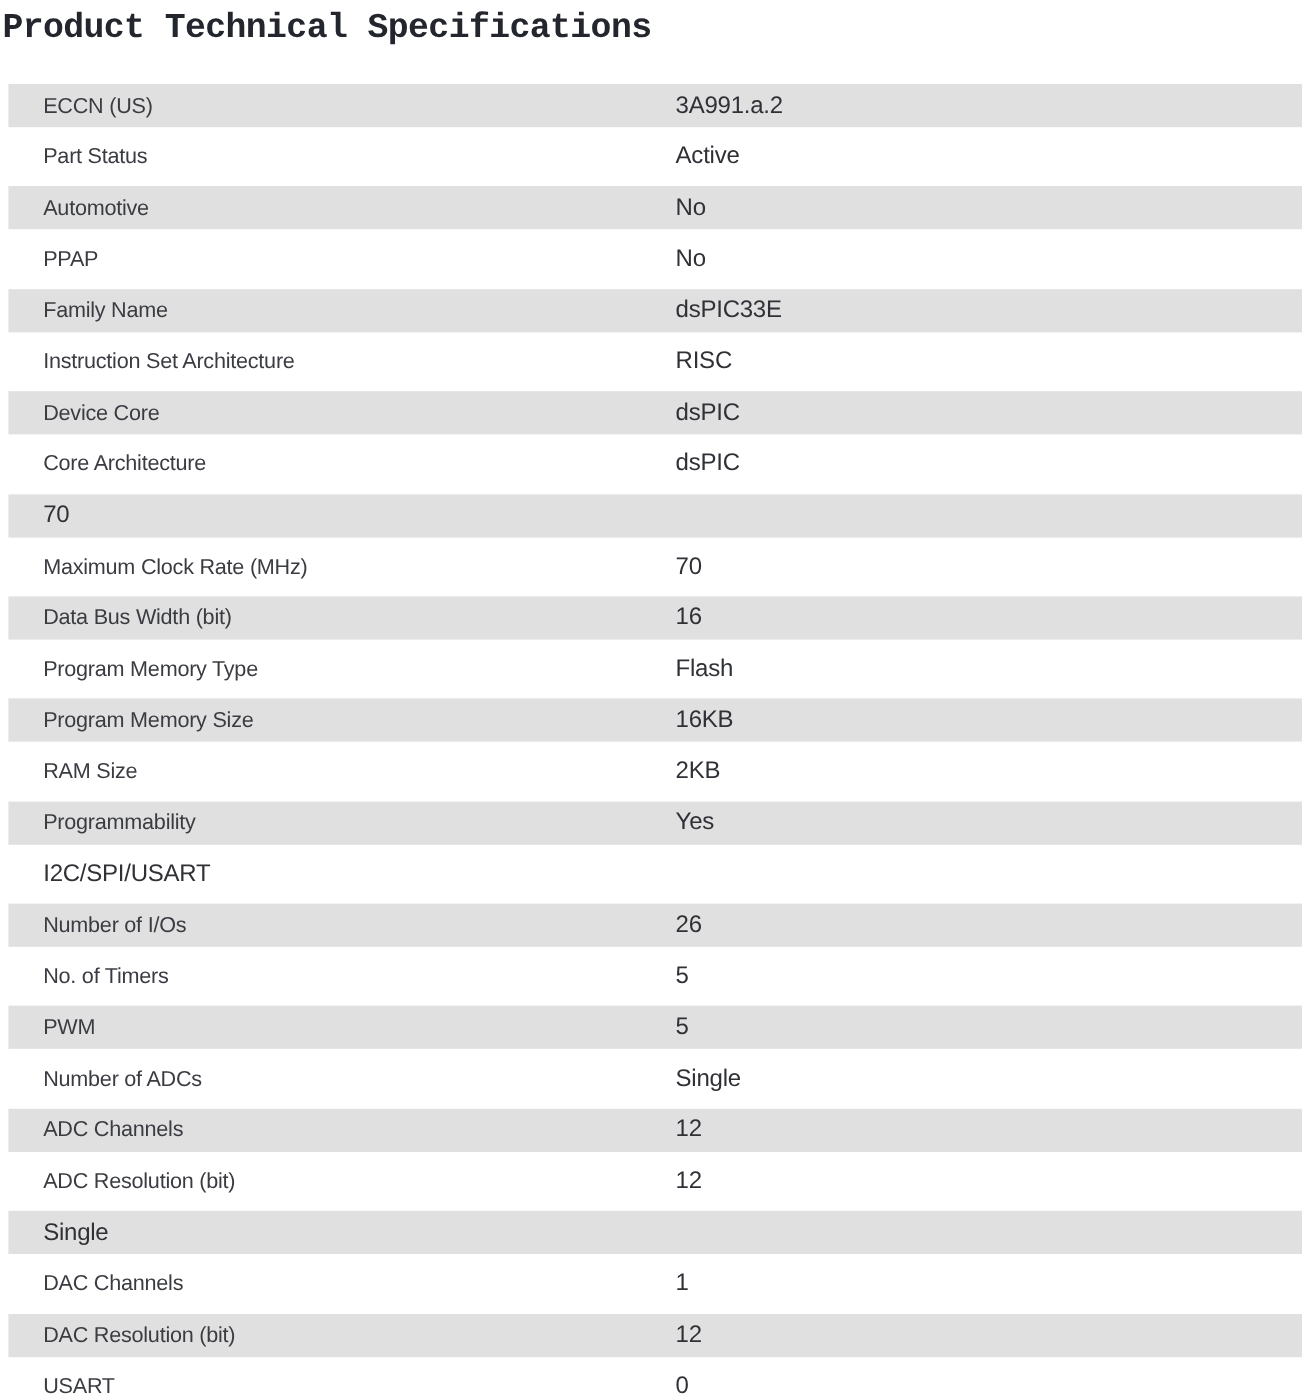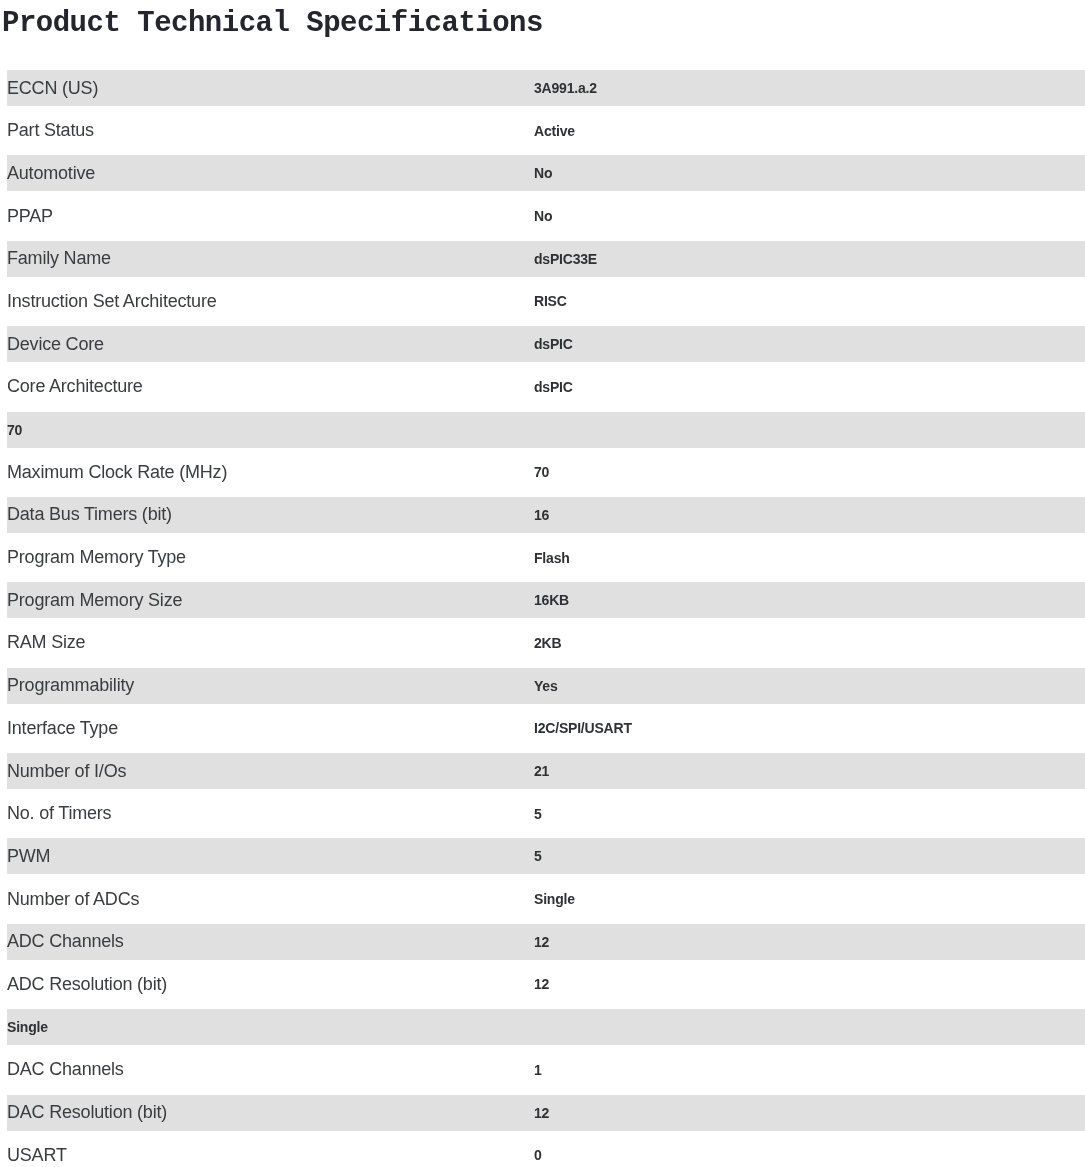--- a/index.html
+++ b/index.html
@@ -23,36 +23,37 @@
   }
   .specs-table {
     margin: 28px 0 0 7px;
     width: 1078px;
   }
   .row {
     height: 36px;
     margin-bottom: 6.7px;
     display: flex;
     align-items: center;
+    padding-left: 29px;
   }
   .row:nth-child(odd) {
     background: var(--stripe, #e0e0e0);
   }
   .label {
     width: 527px;
     flex: 0 0 527px;
     font-size: 18px;
     font-weight: 400;
     color: var(--label-text, #3a3c42);
     letter-spacing: -0.2px;
     white-space: nowrap;
   }
   .value {
-    font-size: 14px;
-    font-weight: 700;
+    font-size: 20px;
+    font-weight: 400;
     color: var(--value-text, #2f3136);
     letter-spacing: -0.2px;
     white-space: nowrap;
   }
 </style>
 </head>
 <body>
 
 <header class="page-header">
   <h1 class="page-title">Product Technical Specifications</h1>
@@ -102,21 +103,21 @@
   <div class="row">
     <span class="value">70</span>
   </div>
 
   <div class="row">
     <span class="label">Maximum Clock Rate (MHz)</span>
     <span class="value">70</span>
   </div>
 
   <div class="row">
-    <span class="label">Data Bus Timers (bit)</span>
+    <span class="label">Data Bus Width (bit)</span>
     <span class="value">16</span>
   </div>
 
   <div class="row">
     <span class="label">Program Memory Type</span>
     <span class="value">Flash</span>
   </div>
 
   <div class="row">
     <span class="label">Program Memory Size</span>
@@ -127,27 +128,26 @@
     <span class="label">RAM Size</span>
     <span class="value">2KB</span>
   </div>
 
   <div class="row">
     <span class="label">Programmability</span>
     <span class="value">Yes</span>
   </div>
 
   <div class="row">
-    <span class="label">Interface Type</span>
     <span class="value">I2C/SPI/USART</span>
   </div>
 
   <div class="row">
     <span class="label">Number of I/Os</span>
-    <span class="value">21</span>
+    <span class="value">26</span>
   </div>
 
   <div class="row">
     <span class="label">No. of Timers</span>
     <span class="value">5</span>
   </div>
 
   <div class="row">
     <span class="label">PWM</span>
     <span class="value">5</span>

